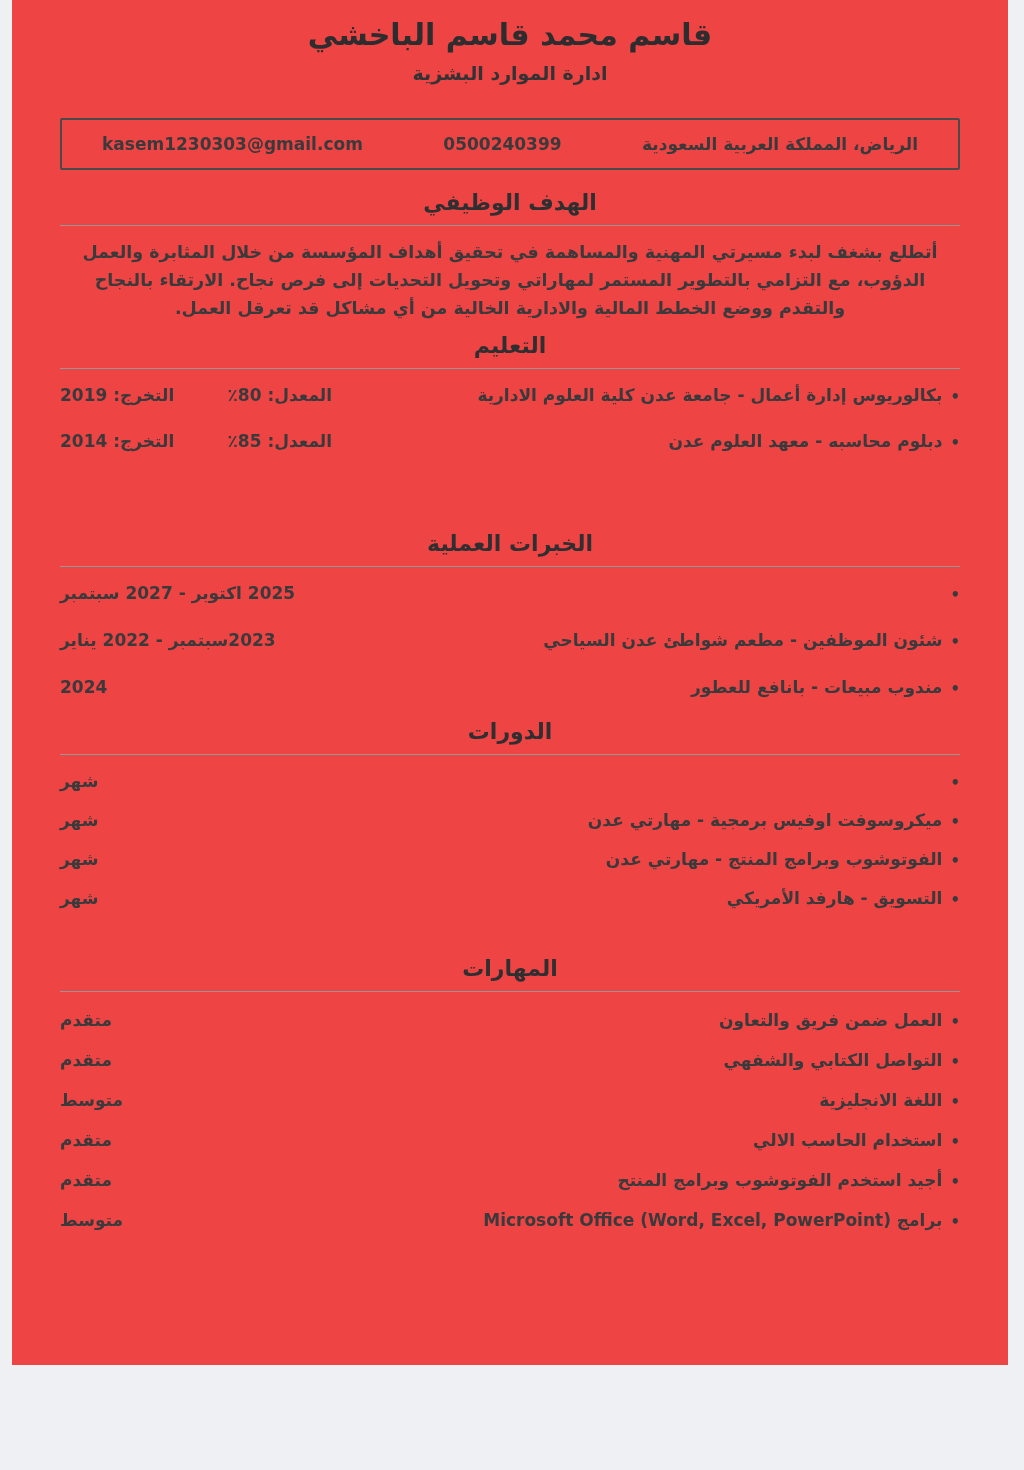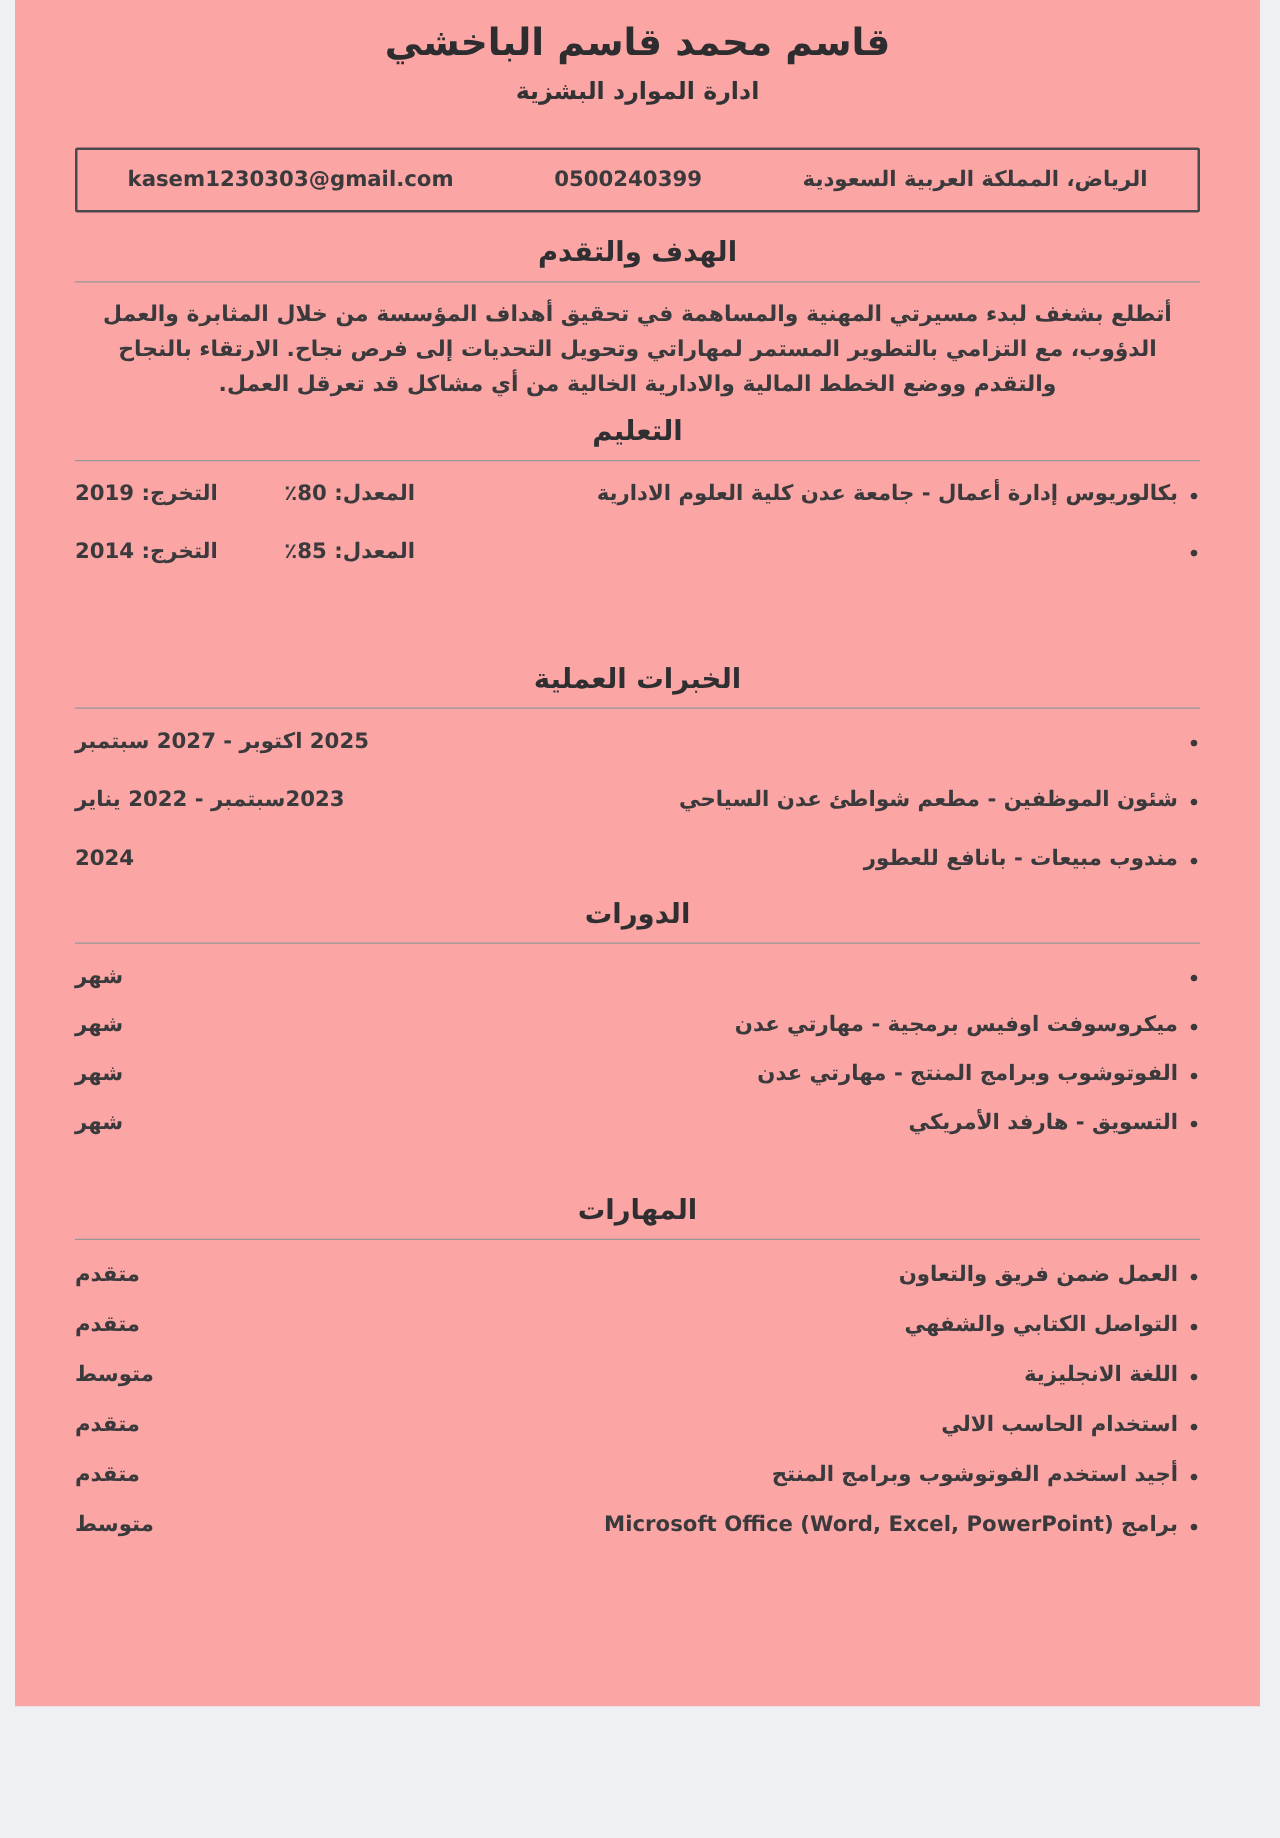--- a/index.html
+++ b/index.html
@@ -6,21 +6,21 @@
   body{
     width:1024px;height:1470px;
     background:#eef0f3;
     font-family:"DejaVu Sans", sans-serif;
     position:relative;
     overflow:hidden;
   }
   .page{
     position:absolute;left:12px;top:0;
     width:996px;height:1365px;
-    background:#fca5a5;
+    background:#ef4444;
   }
   .content{
     direction:rtl;
     padding:0 48px;
     color:#3a3a3c;
     font-weight:bold;
   }
   .name{
     text-align:center;
     font-size:30px;
@@ -101,41 +101,42 @@
 
     <div class="name">قاسم محمد قاسم الباخشي</div>
     <div class="subtitle">ادارة الموارد البشزية</div>
 
     <div class="contact-box">
       <span>الرياض، المملكة العربية السعودية</span>
       <span dir="ltr">0500240399</span>
       <span dir="ltr">kasem1230303@gmail.com</span>
     </div>
 
-    <div class="section-title mt20">الهدف والتقدم</div>
+    <div class="section-title mt20">الهدف الوظيفي</div>
     <hr class="rule">
     <div class="objective-text">أتطلع بشغف لبدء مسيرتي المهنية والمساهمة في تحقيق أهداف المؤسسة من خلال المثابرة والعمل الدؤوب، مع التزامي بالتطوير المستمر لمهاراتي وتحويل التحديات إلى فرص نجاح. الارتقاء بالنجاح والتقدم ووضع الخطط المالية والادارية الخالية من أي مشاكل قد تعرقل العمل.</div>
 
     <div class="section-title mt10">التعليم</div>
     <hr class="rule">
 
     <div class="row mt16">
       <div class="item-main">
         <span class="bullet">•</span>
         <span>بكالوريوس إدارة أعمال - جامعة عدن كلية العلوم الادارية</span>
       </div>
       <div class="edu-side">
         <span>المعدل: 80٪</span>
         <span>التخرج: 2019</span>
       </div>
     </div>
 
     <div class="row mt22">
       <div class="item-main">
         <span class="bullet">•</span>
+        <span>دبلوم محاسبه - معهد العلوم عدن</span>
       </div>
       <div class="edu-side">
         <span>المعدل: 85٪</span>
         <span>التخرج: 2014</span>
       </div>
     </div>
 
     <div class="section-title mt76">الخبرات العملية</div>
     <hr class="rule">
 

